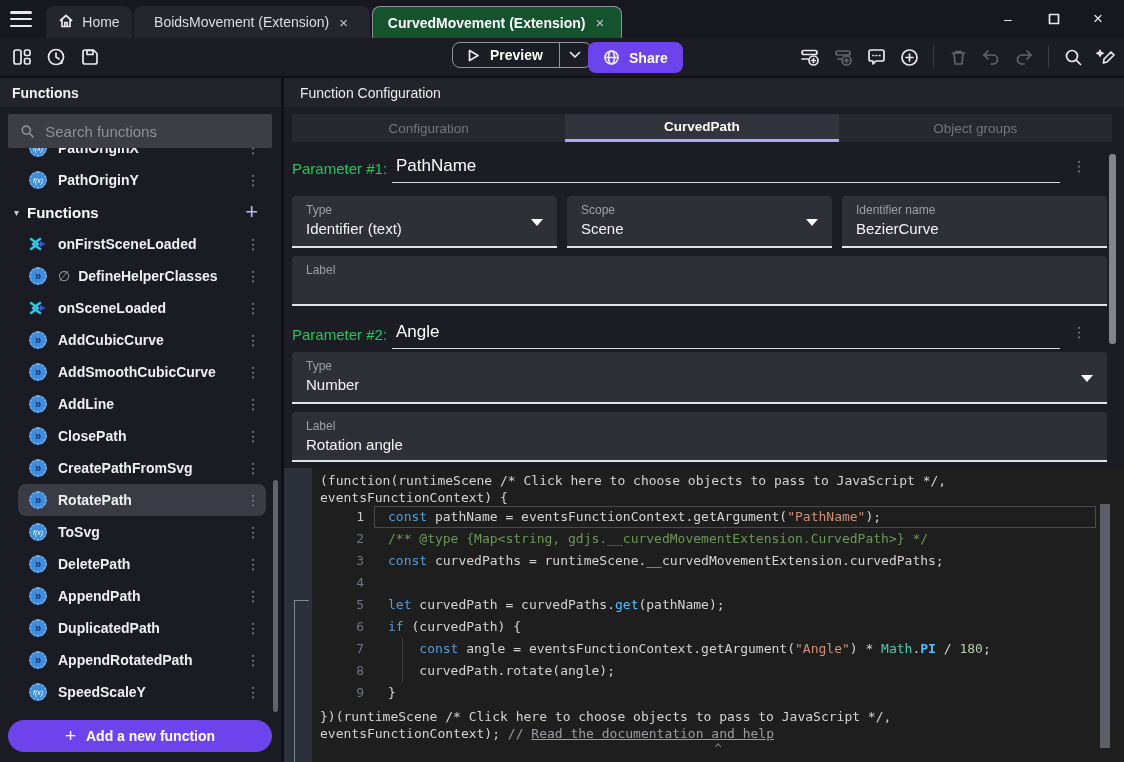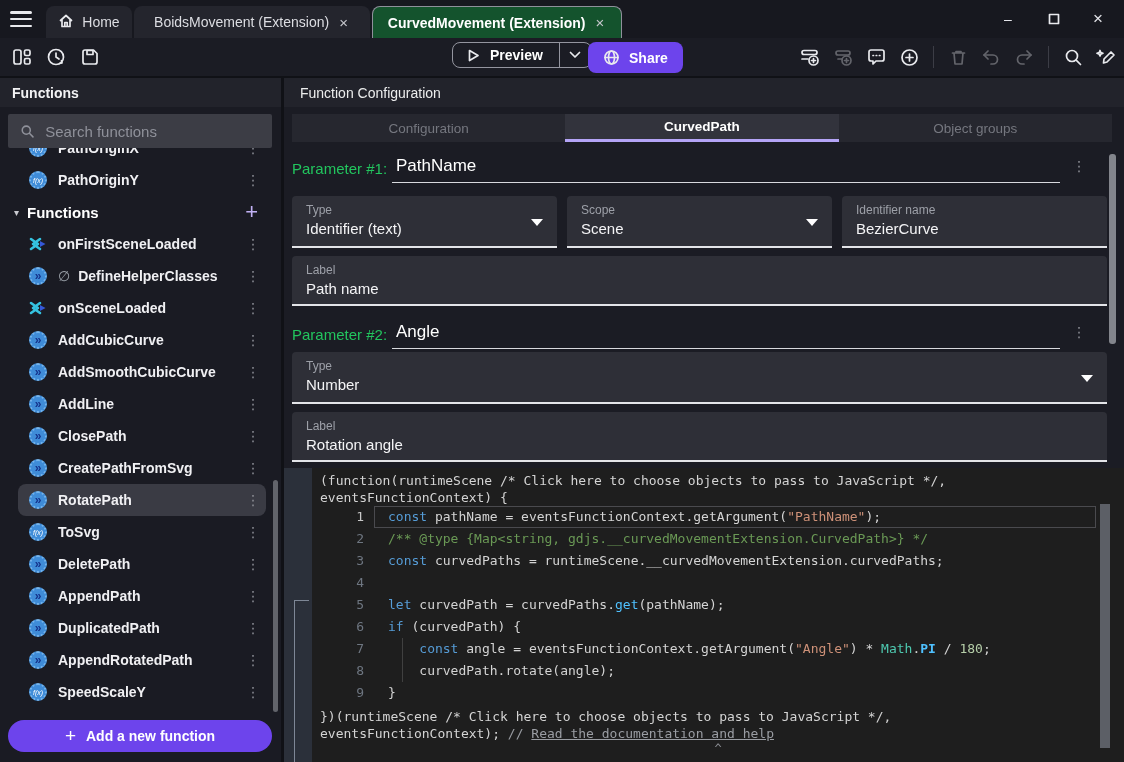--- a/index.html
+++ b/index.html
@@ -431,21 +431,20 @@
     <div class="flab">Scope</div>
     <div class="fval">Scene</div>
     <span class="caret"></span>
   </div>
   <div class="field" style="left:558px;top:118px;width:265px;height:52px;">
     <div class="flab">Identifier name</div>
     <div class="fval">BezierCurve</div>
   </div>
   <div class="field" style="left:8px;top:178px;width:815px;height:50px;">
     <div class="flab">Label</div>
-    <div class="fval">Path name</div>
   </div>
 
   <div class="param-head" style="top:240px;">
     <span class="ph-label">Parameter #2:</span>
     <span class="ph-name">Angle</span>
     <span class="ph-line"></span>
     <span class="dots">⋮</span>
   </div>
 
   <div class="field" style="left:8px;top:274px;width:815px;height:52px;">

